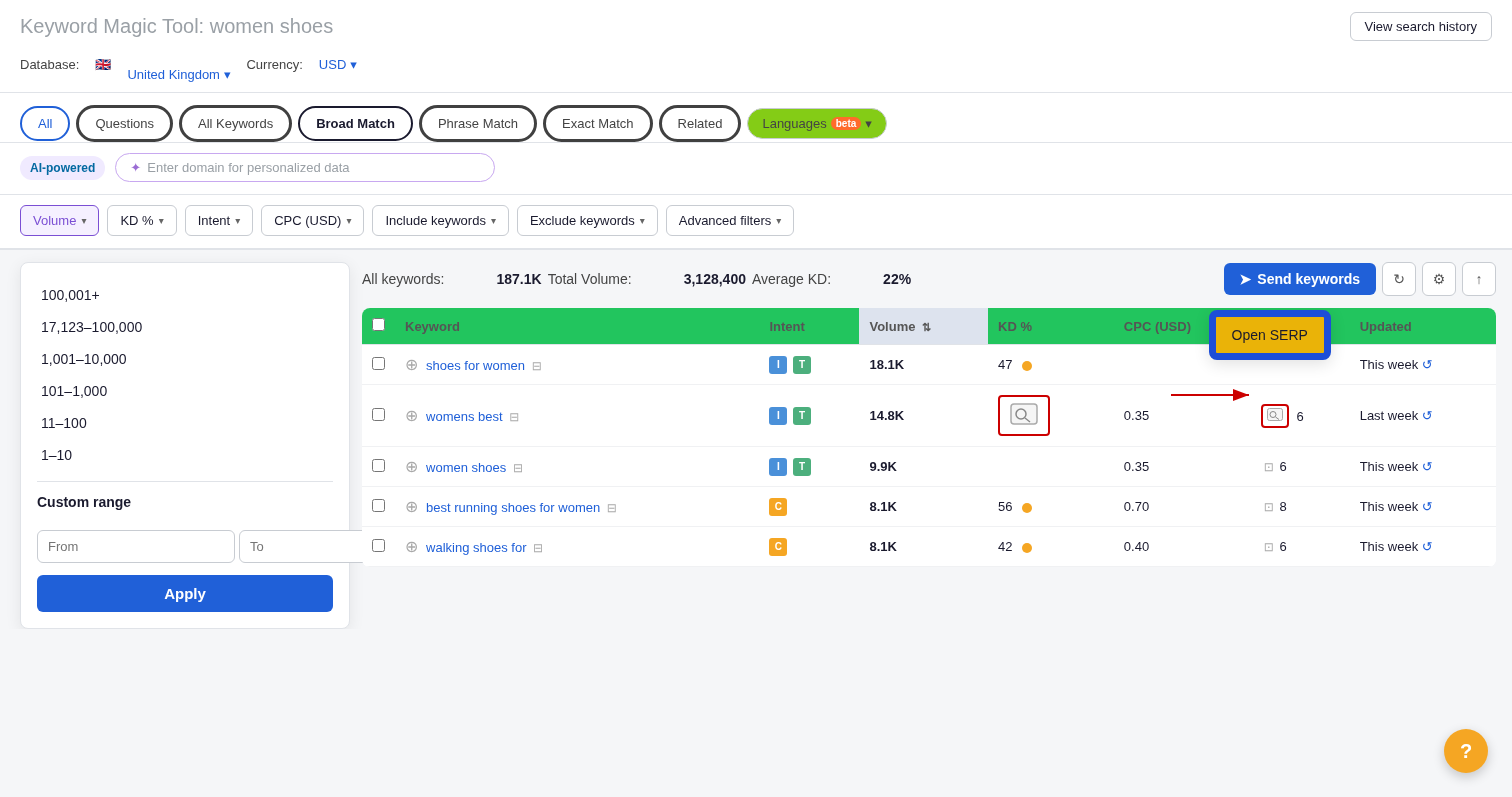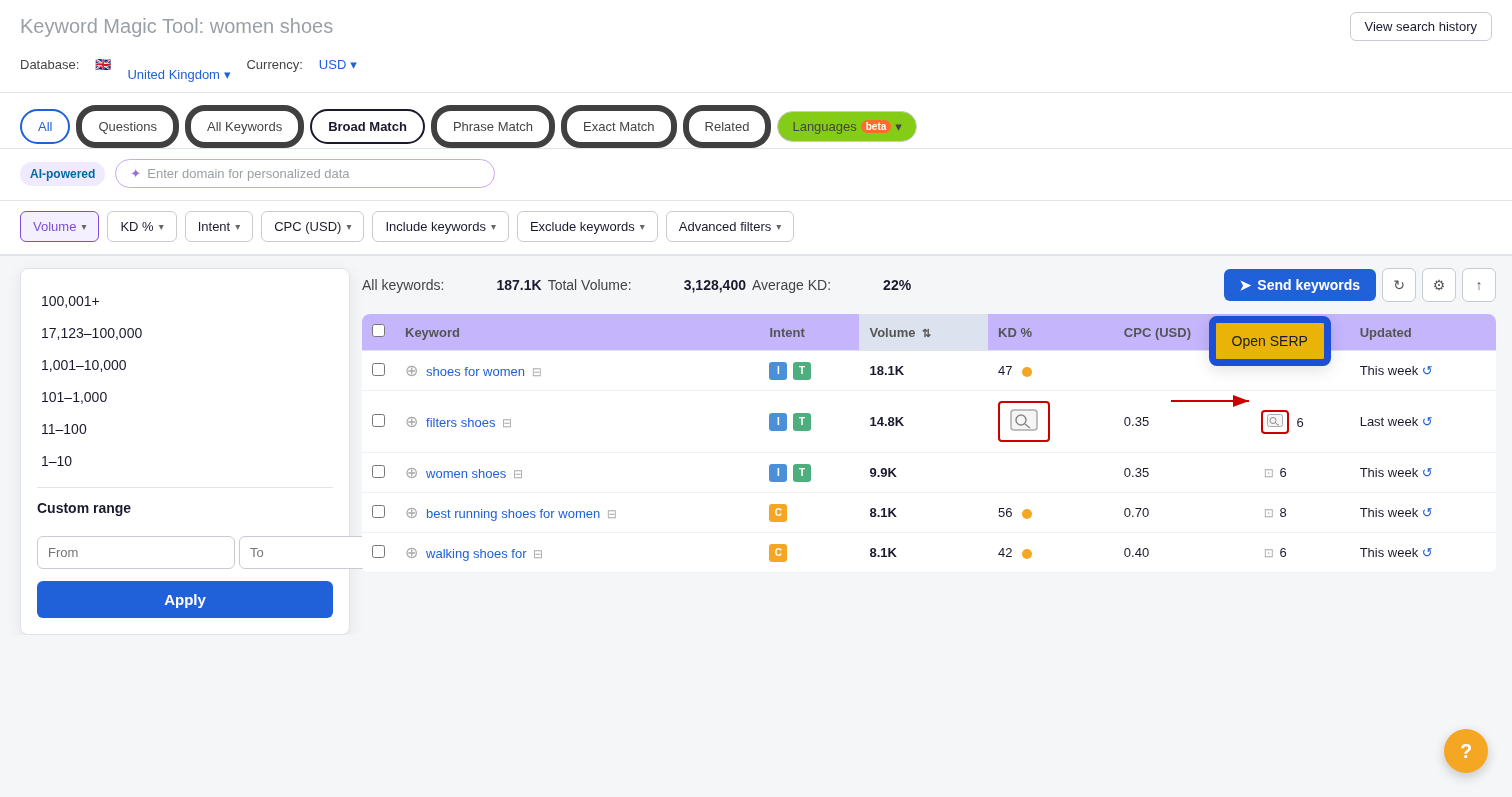--- a/index.html
+++ b/index.html
@@ -9,21 +9,21 @@
     .top-bar-row1 { display: flex; align-items: center; justify-content: space-between; margin-bottom: 6px; }
     .page-title { font-size: 20px; font-weight: 700; color: #1a1a2e; }
     .page-title span { color: #9aa0a6; font-weight: 400; }
     .view-history-btn { border: 1px solid #c8ccd2; border-radius: 6px; padding: 6px 14px; background: #fff; color: #1a1a2e; cursor: pointer; font-size: 13px; }
     .top-bar-row2 { display: flex; align-items: center; gap: 16px; font-size: 13px; color: #444; }
     .db-selector { display: flex; align-items: center; gap: 4px; color: #2060d8; cursor: pointer; margin-top: 20px; }
     .currency-selector { display: flex; align-items: center; gap: 4px; color: #2060d8; cursor: pointer; }
 
     .tabs-bar { background: #fff; padding: 12px 20px 0; border-bottom: 1px solid #e0e3e8; }
     .tabs-row { display: flex; align-items: center; gap: 6px; flex-wrap: wrap; }
-    .tab { padding: 8px 16px; border: 6px solid #404040; border-radius: 20px; cursor: pointer; font-size: 13px; color: #444; background: #fff; }
+    .tab { padding: 8px 16px; border: 3px solid #404040; border-radius: 20px; cursor: pointer; font-size: 13px; color: #444; background: #fff; }
     .tab.active { border-color: #1a1a2e; background: #fff; font-weight: 600; color: #1a1a2e; border-width: 2px; }
     .tab.all-active { border-color: #2060d8; background: #fff; color: #2060d8; border-width: 2px; }
     .languages-tab { display: flex; align-items: center; gap: 4px; padding: 7px 14px; border: 1px solid #c8ccd2; border-radius: 20px; cursor: pointer; background: #84cc16; color: #444; font-size: 13px; }
     .beta-badge { background: #ff6b2b; color: #fff; font-size: 10px; padding: 1px 5px; border-radius: 8px; font-weight: 600; }
 
     .ai-row { background: #fff; padding: 10px 20px 12px; border-bottom: 1px solid #e0e3e8; display: flex; align-items: center; gap: 10px; }
     .ai-powered-badge { background: #f0eaff; color: #0369a1; padding: 5px 10px; border-radius: 12px; font-size: 12px; font-weight: 600; }
     .ai-input { display: flex; align-items: center; gap: 6px; border: 1.5px solid #c8a8f0; border-radius: 20px; padding: 6px 14px; background: #fff; cursor: pointer; color: #9aa0a6; font-size: 13px; flex: 1; max-width: 380px; }
     .ai-input-icon { color: #9b6dd4; }
 
@@ -44,21 +44,21 @@
     .apply-btn { width: 100%; padding: 10px; background: #2060d8; color: #fff; border: none; border-radius: 6px; font-size: 15px; font-weight: 600; cursor: pointer; }
 
     
     .table-area { flex: 1; padding: 12px 16px 0 12px; overflow: hidden; }
     .table-summary { display: flex; align-items: center; gap: 6px; margin-bottom: 12px; font-size: 14px; color: #444; }
     .table-summary strong { color: #1a1a2e; margin-left: 46px; }
     .send-keywords-btn { display: flex; align-items: center; gap: 6px; background: #2060d8; color: #fff; border: none; border-radius: 6px; padding: 8px 16px; font-size: 14px; font-weight: 600; cursor: pointer; margin-left: auto; }
     .icon-btn { width: 34px; height: 34px; border: 1px solid #c8ccd2; border-radius: 6px; background: #fff; cursor: pointer; display: flex; align-items: center; justify-content: center; color: #555; font-size: 14px; }
 
     table { width: 100%; border-collapse: collapse; background: #fff; border-radius: 8px; overflow: hidden; font-size: 13px; }
-    thead th { background: #c4b5fd; padding: 10px 10px; text-align: left; font-weight: 600; color: #555; border-bottom: 1px solid #e0e3e8; white-space: nowrap; }
+    thead th { background: #22c55e; padding: 10px 10px; text-align: left; font-weight: 600; color: #555; border-bottom: 1px solid #e0e3e8; white-space: nowrap; }
     thead th.volume-col { background: #dde3ee; }
     tbody td { padding: 10px 10px; border-bottom: 1px solid #f0f1f3; vertical-align: middle; }
     .keyword-link { color: #2060d8; cursor: pointer; text-decoration: none; }
     .intent-badge { display: inline-block; width: 18px; height: 18px; border-radius: 3px; font-size: 10px; font-weight: 700; text-align: center; line-height: 18px; margin-right: 2px; }
     .intent-i { background: #4a90d9; color: #fff; }
     .intent-t { background: #4caf7d; color: #fff; }
     .intent-c { background: #f5a623; color: #fff; }
     .kd-dot { display: inline-block; width: 10px; height: 10px; border-radius: 50%; margin-left: 6px; vertical-align: middle; }
     .kd-orange { background: #f5a623; }
     .checkbox-cell { width: 30px; }
@@ -258,21 +258,21 @@
               <span style="color:#2060d8; cursor:pointer;">↺</span>
             </td>
           </tr>
 
           <tr class="row-highlight">
             <td class="checkbox-cell">
               <input type="checkbox" style="">
             </td>
             <td>
               <span class="add-icon">⊕</span>
-              <a class="keyword-link">filters shoes</a>
+              <a class="keyword-link">womens best</a>
               <span class="table-icon">⊟</span>
             </td>
             <td>
               <span class="intent-badge intent-i">I</span>
               <span class="intent-badge intent-t">T</span>
             </td>
             <td class="volume-col">
               <span class="volume-col-val">14.8K</span>
             </td>
             <td>

